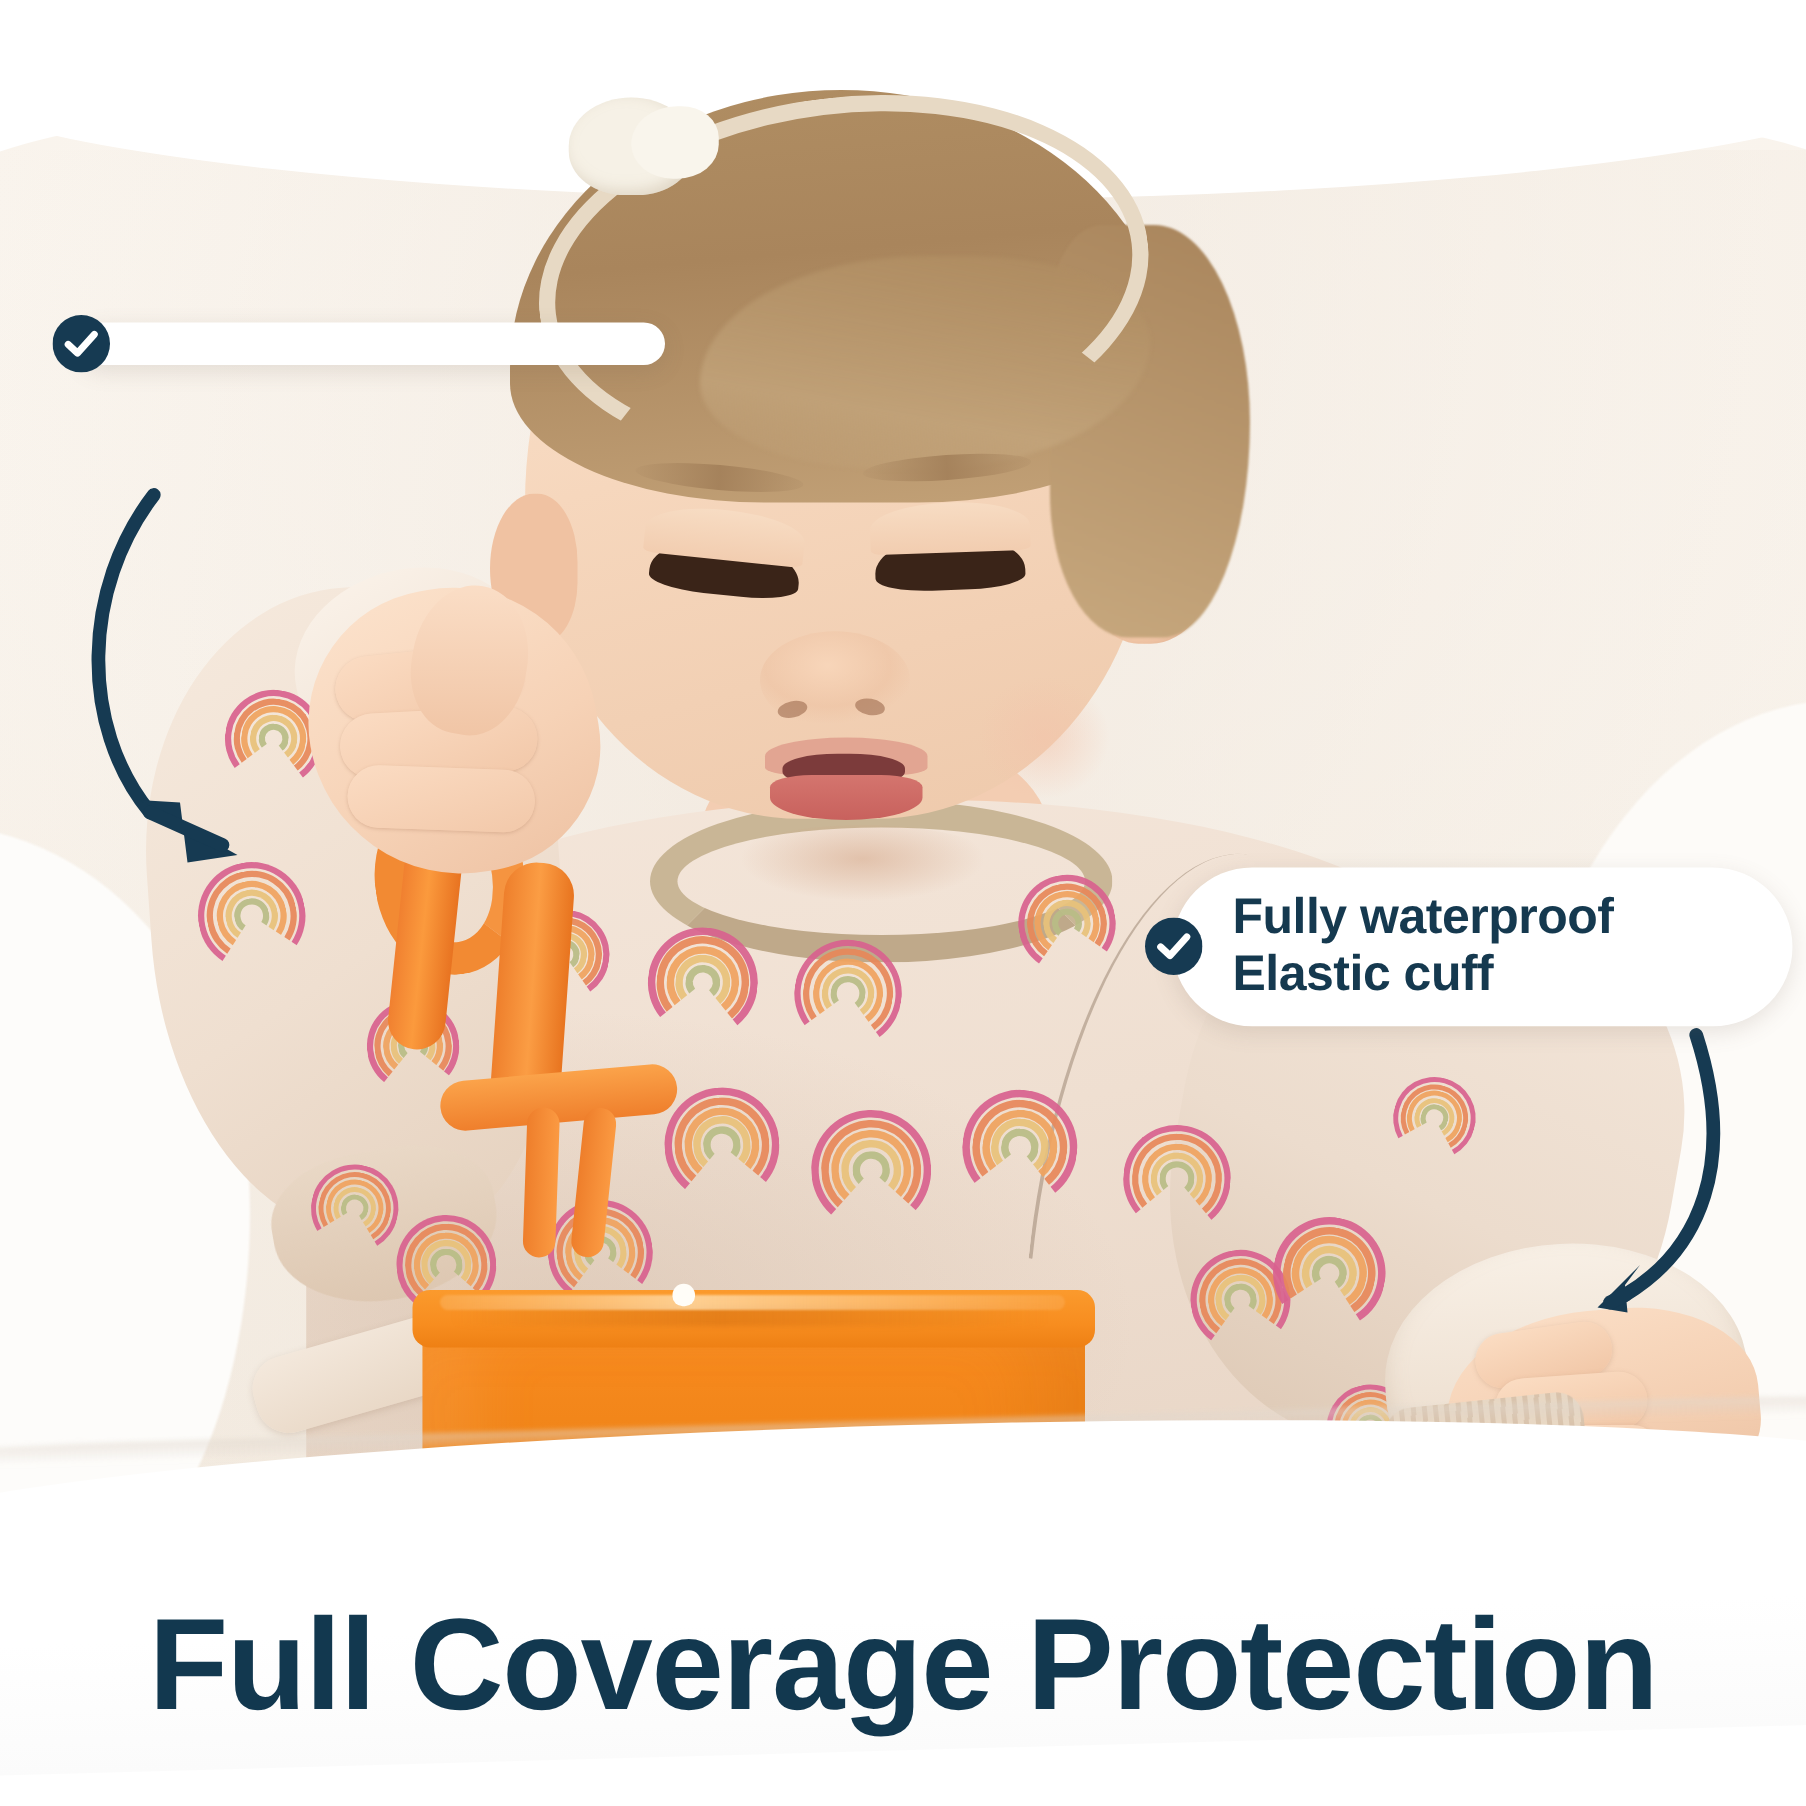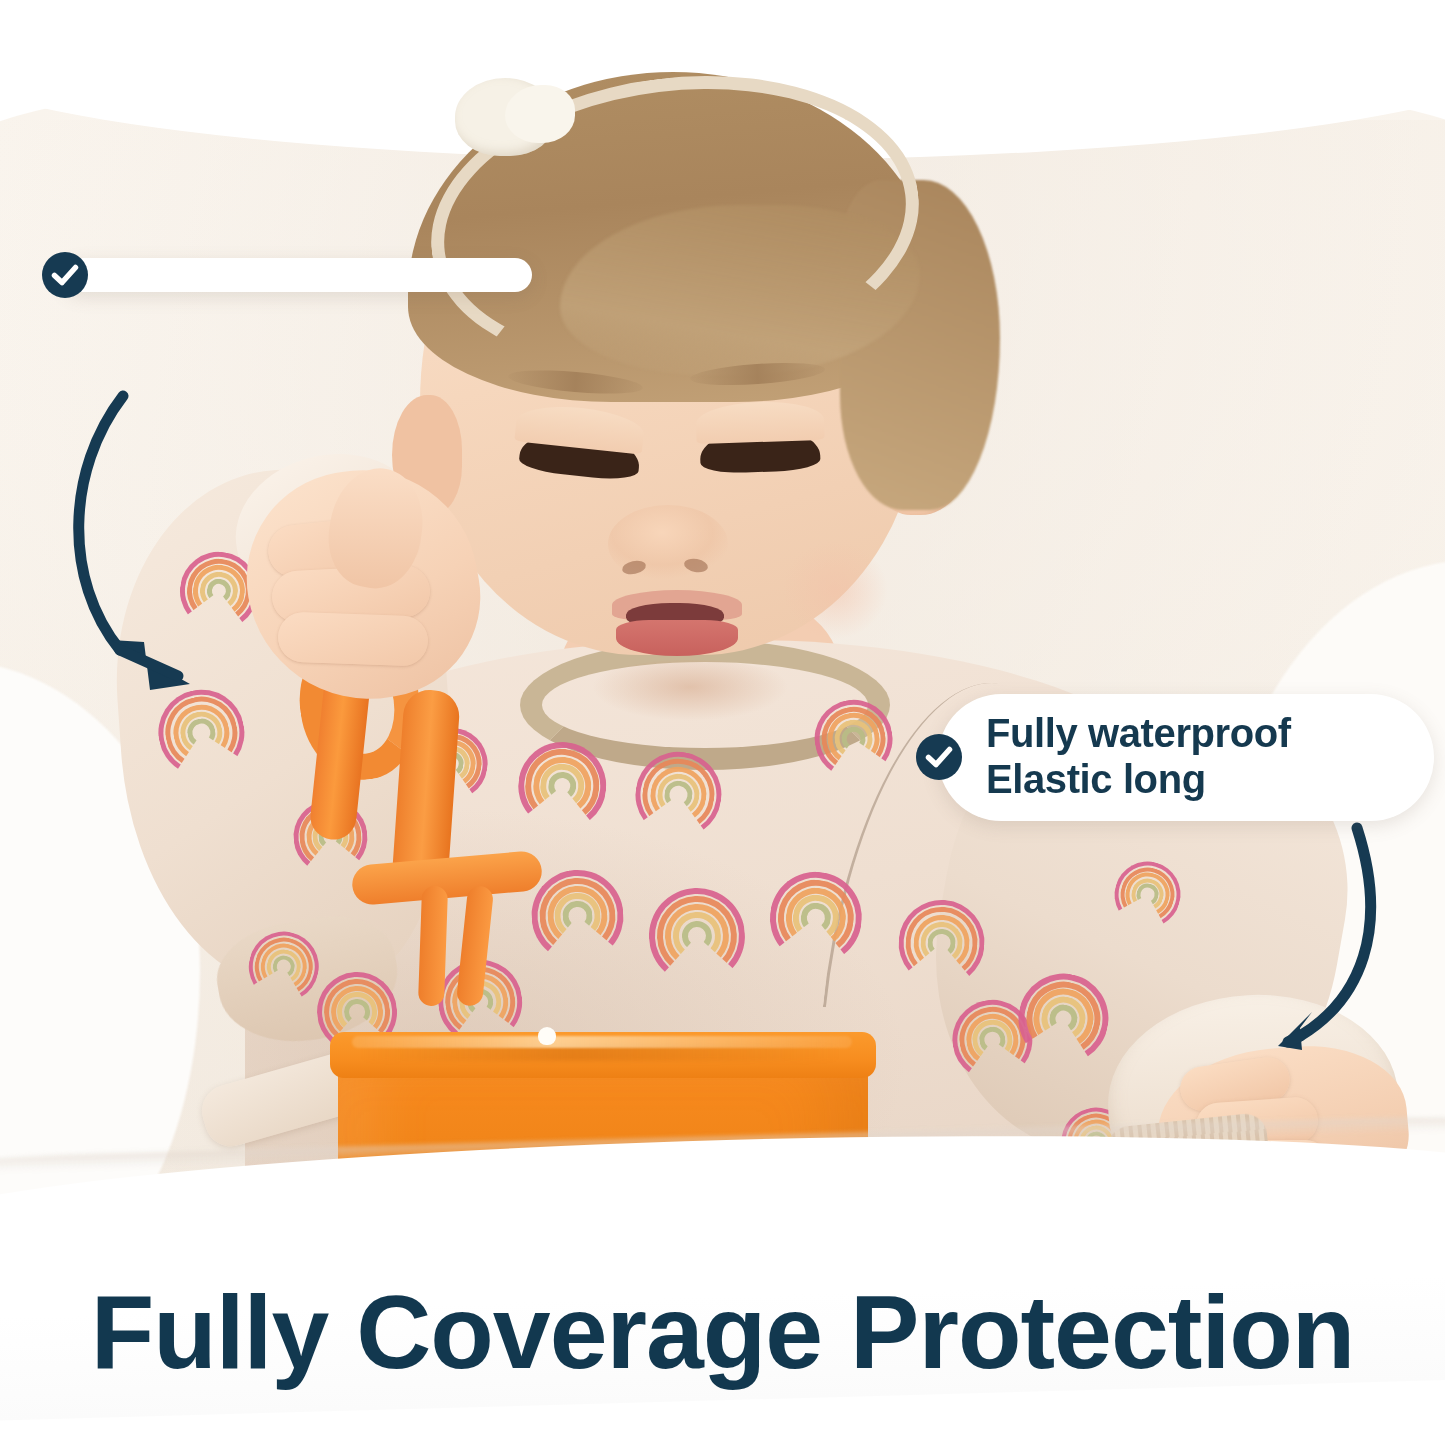--- a/index.html
+++ b/index.html
@@ -831,18 +831,18 @@
       <path d="M12.5 23.5 L20 30.5 L33.5 15.5" fill="none" stroke="#ffffff" stroke-width="5.5" stroke-linecap="round" stroke-linejoin="round"></path>
     </svg>
   </div>
 
   <div class="badge" id="badge-cuff">
     <svg class="check-icon" viewBox="0 0 46 46">
       <circle cx="23" cy="23" r="23" fill="#163a52"></circle>
       <path d="M12.5 23.5 L20 30.5 L33.5 15.5" fill="none" stroke="#ffffff" stroke-width="5.5" stroke-linecap="round" stroke-linejoin="round"></path>
     </svg>
     <div class="badge-text">Fully waterproof
-Elastic long</div>
+Elastic cuff</div>
   </div>
 
-  <div class="headline">Fully Coverage Protection</div>
+  <div class="headline">Full Coverage Protection</div>
 
 </div>
 
 </body></html>

